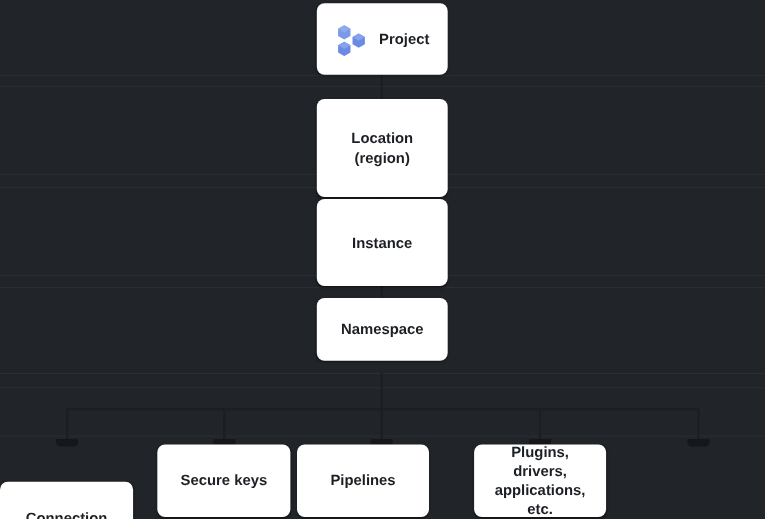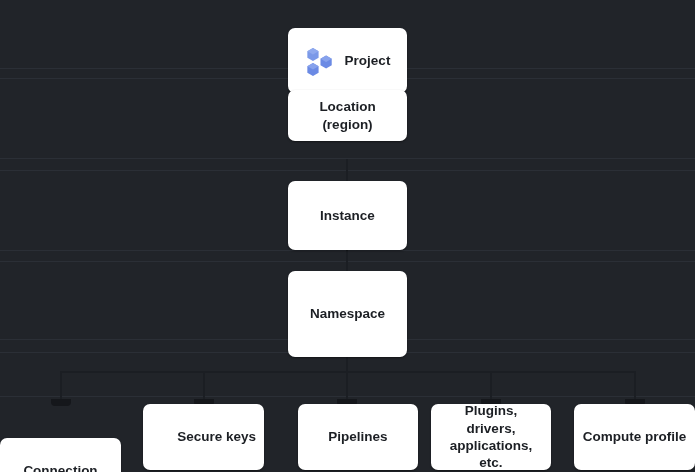--- a/index.html
+++ b/index.html
@@ -67,30 +67,30 @@
     box-shadow: 0 1px 2px rgba(0,0,0,0.45);
   }
 
   .node .label {
     white-space: pre-line;
   }
 
   
   .node.spine { left: 288px; width: 119px; }
 
-  #node-project   { top: 3px;   height: 65px; margin-top: 25px; }
-  #node-location  { top: 90px;  height: 51px; }
-  #node-instance  { top: 181px; height: 69px; }
-  #node-namespace { top: 271px; height: 86px; justify-content: center; }
+  #node-project   { top: 3px;   height: 65px; }
+  #node-location  { top: 90px;  height: 89px; }
+  #node-instance  { top: 181px; height: 79px; }
+  #node-namespace { top: 271px; height: 57px; justify-content: center; }
 
   
   .node.leaf { top: 404px; height: 66px; }
   #node-connection  { left: 0px;   width: 121px; margin-top: 34px; }
-  #node-secure-keys { left: 143px; width: 121px; justify-content: flex-end; }
-  #node-pipelines   { left: 298px; width: 120px; }
+  #node-secure-keys { left: 143px; width: 121px; }
+  #node-pipelines   { left: 270px; width: 120px; }
   #node-plugins     { left: 431px; width: 120px; }
   #node-compute     { left: 574px; width: 121px; }
 
   .project-icon {
     width: 30px;
     height: 30px;
     flex: 0 0 30px;
     display: block;
   }
 </style>
@@ -163,17 +163,14 @@
 
   <div class="node leaf" id="node-pipelines">
     <span class="label">Pipelines</span>
   </div>
 
   <div class="node leaf" id="node-plugins">
     <span class="label">Plugins, drivers,
 applications, etc.</span>
   </div>
 
-  <div class="node leaf" id="node-compute">
-    <span class="label">Compute profile</span>
-  </div>
 
 </div>
 
 </body></html>

